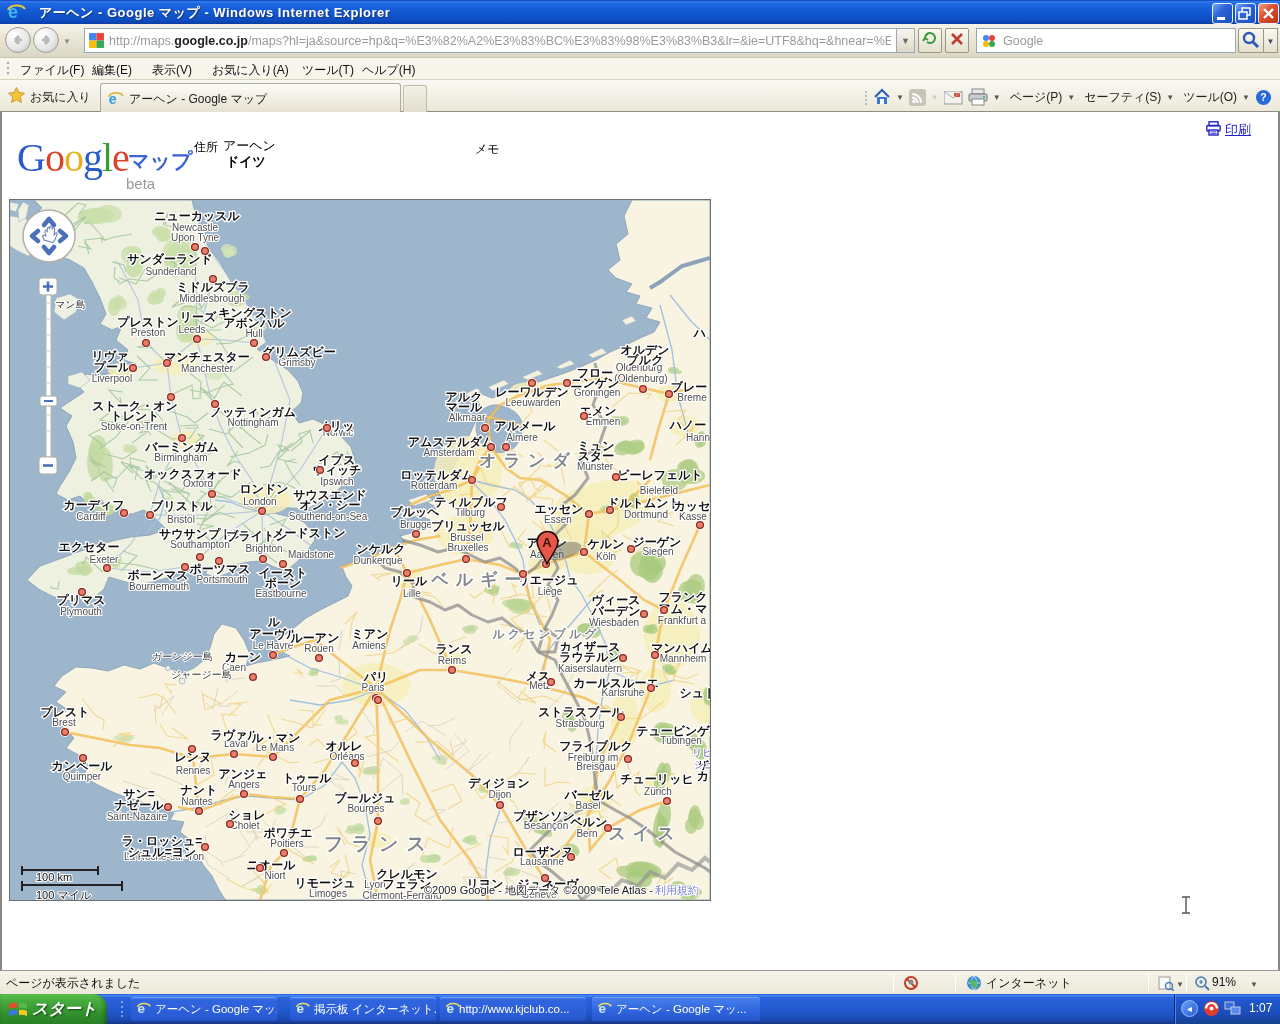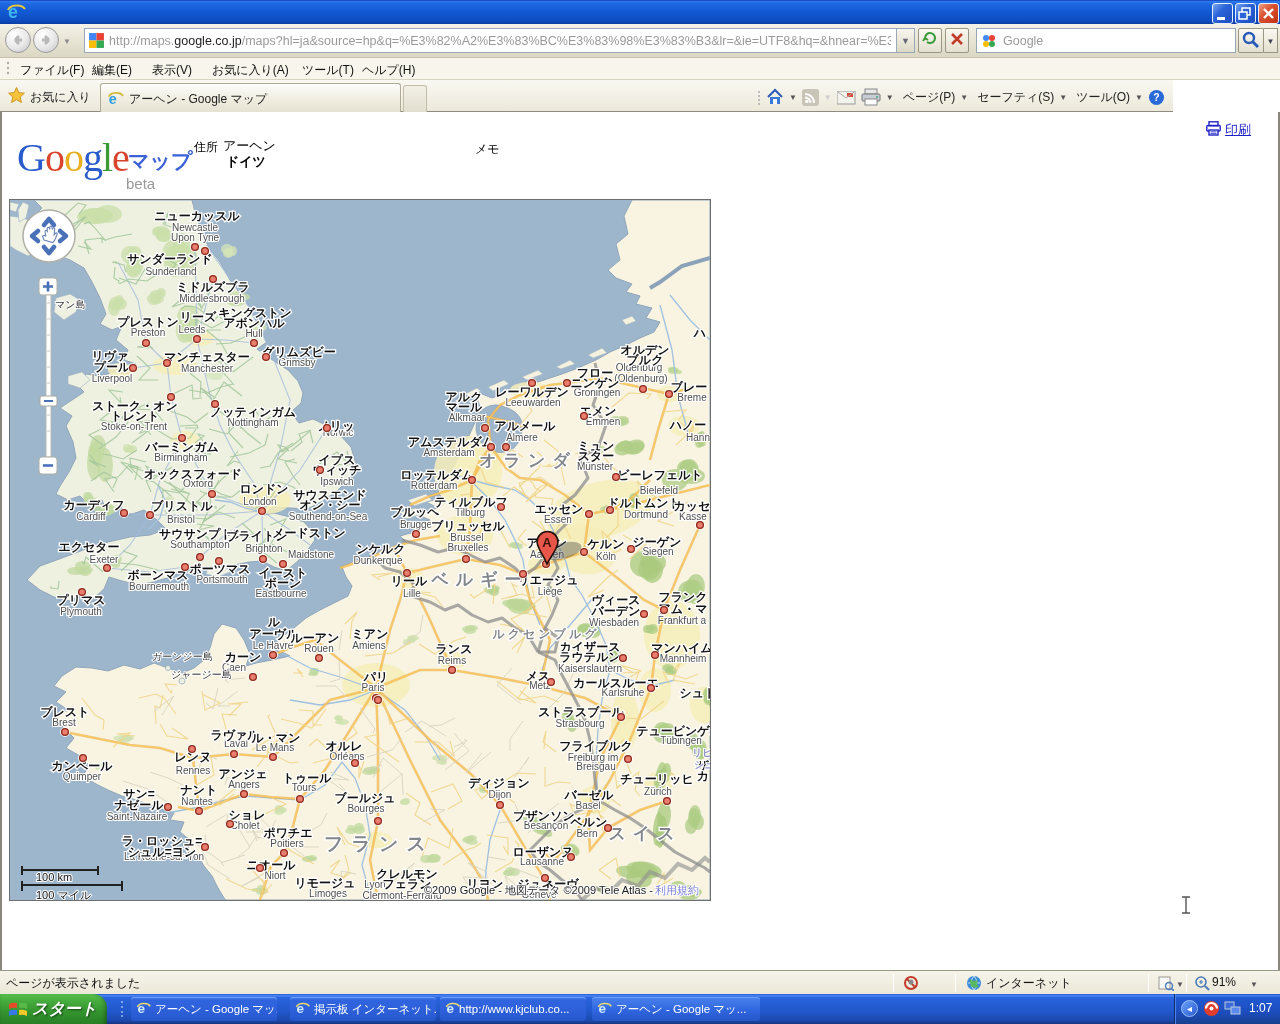--- a/index.html
+++ b/index.html
@@ -9,33 +9,33 @@
 .tbtn{position:absolute;top:3px;width:21px;height:21px;border:1px solid #e8f0fc;border-radius:3px;color:#fff;}
 #bmin{left:1212px;background:linear-gradient(135deg,#79a7f2 0%,#2b63d8 40%,#1c4ec0 100%)}
 #bmax{left:1235px;background:linear-gradient(135deg,#79a7f2 0%,#2b63d8 40%,#1c4ec0 100%)}
 #bcls{left:1258px;background:linear-gradient(135deg,#f0a080 0%,#da5434 40%,#c03010 100%)}
 
 #addr{left:0;top:24px;width:1280px;height:34px;background:linear-gradient(180deg,#f4f2e8 0%,#e8e5d4 50%,#dbd7c4 100%);border-bottom:1px solid #c6c2ae}
 .circ{position:absolute;top:3px;width:26px;height:26px;border-radius:50%;background:radial-gradient(circle at 35% 30%,#ffffff 0%,#e8e8e8 55%,#c0c0c0 100%);border:1px solid #9a9a9a}
 #urlbox{position:absolute;left:84px;top:4px;width:813px;height:25px;background:#fff;border:1px solid #98a8b8}
 #urlfav{position:absolute;left:3px;top:3px;width:17px;height:17px}
 #urltxt{position:absolute;left:24px;top:5px;font-size:12.5px;color:#9a9a9a;white-space:nowrap;overflow:hidden;width:782px}
-#urltxt b{color:#222;font-weight:normal}
+#urltxt b{color:#222;font-weight:bold}
 #urldrop{position:absolute;left:897px;top:4px;width:18px;height:25px;background:linear-gradient(180deg,#f8f6ee,#ddd9c8);border:1px solid #98a8b8;border-left:none;color:#667;font-size:9px;text-align:center;line-height:25px}
 .sqbtn{position:absolute;top:4px;width:24px;height:25px;background:linear-gradient(180deg,#faf8f0,#e4e0d0);border:1px solid #9a9684;border-radius:2px;text-align:center;line-height:24px}
 #searchbox{position:absolute;left:976px;top:4px;width:260px;height:25px;background:#fff;border:1px solid #98a8b8}
 #searchbox .g{position:absolute;left:4px;top:4px;width:16px;height:16px}
 #searchbox .ph{position:absolute;left:26px;top:5px;color:#9a9a9a;font-size:12.5px}
 #sbtn{position:absolute;left:1238px;top:4px;width:26px;height:25px;background:linear-gradient(180deg,#faf8f0,#e4e0d0);border:1px solid #9a9684;border-radius:2px 0 0 2px}
 #sdrop{position:absolute;left:1264px;top:4px;width:14px;height:25px;background:linear-gradient(180deg,#faf8f0,#e4e0d0);border:1px solid #9a9684;border-left:none;font-size:8px;color:#445;text-align:center;line-height:25px}
 
 #menu{left:0;top:58px;width:1280px;height:22px;background:#f7f5ec;border-bottom:1px solid #d8d4c2;font-size:12px;color:#111}
 #menu span{position:absolute;top:4px}
 
-#fav{left:0;top:80px;width:1173px;height:32px;background:linear-gradient(180deg,#f9f8f2 0%,#ece9da 100%);border-bottom:1px solid #8e8c80}
+#fav{left:0;top:80px;width:1280px;height:32px;background:linear-gradient(180deg,#f9f8f2 0%,#ece9da 100%);border-bottom:1px solid #8e8c80}
 #favbtn{position:absolute;left:4px;top:5px;width:92px;height:23px;font-size:12px;color:#222}
 #tab{position:absolute;left:100px;top:3px;width:301px;height:29px;background:linear-gradient(180deg,#fdfdfa 0%,#f2f0e4 45%,#e6e2d2 100%);border:1px solid #b0ab97;border-bottom:none;border-radius:3px 3px 0 0;font-size:12px;color:#222}
 #tabstub{position:absolute;left:403px;top:5px;width:24px;height:27px;background:linear-gradient(180deg,#f2f0e6,#e2dfcf);border:1px solid #c2bda9;border-bottom:none;border-radius:3px 3px 0 0}
 #favright{position:absolute;right:8px;top:6px;height:22px;display:flex;align-items:center;gap:5px;font-size:12px;color:#222;white-space:nowrap}
 #favright .dar{font-size:8px;color:#555}
 #favright .mi{margin-left:4px}
 
 #page{left:0;top:112px;width:1280px;height:858px;background:#fff;border-left:2px solid #8a887e;border-right:2px solid #8a887e}
 #map{position:absolute;left:7px;top:87px;width:702px;height:702px;border:1px solid #6f6f6f}
 #glogo{position:absolute;left:15px;top:22px;font-family:"Liberation Serif",serif;font-size:40px;letter-spacing:-1px}
@@ -57,20 +57,21 @@
 #start{position:absolute;left:0;top:0;width:107px;height:42px;border-radius:0 14px 14px 0;background:linear-gradient(180deg,#59c04e 0%,#48ae3f 15%,#33922e 45%,#277d24 75%,#195c19 100%);box-shadow:inset -2px -2px 4px rgba(0,0,0,.3);color:#fff;font-weight:bold;font-style:italic;font-size:16px;text-shadow:1px 1px 2px #123f10}
 .tkb{position:absolute;top:3px;height:24px;border-radius:3px;background:linear-gradient(180deg,#4a84ee 0%,#3165e0 12%,#2a5cd4 80%,#2453c6 100%);box-shadow:inset 0 1px 0 #6f9cf4;color:#fff;font-size:11.5px;line-height:24px;white-space:nowrap;overflow:hidden}
 #tray{position:absolute;left:1174px;top:0;width:106px;height:30px;background:linear-gradient(180deg,#1e50c8 0%,#4384f2 6%,#2159d2 12%,#1d4dbd 60%,#17418f 100%);border-left:1px solid #0c2a6e;box-shadow:inset 1px 0 0 #4d82e8;color:#fff;font-size:12px}
 </style></head><body>
 
 <div class="abs" id="title">
   <svg class="abs" style="left:6px;top:2px" width="20" height="20" viewBox="0 0 20 20">
       <text x="2" y="16" style="font:bold 18px 'Liberation Sans';fill:#3fb6f0">e</text>
       <path d="M2,8 A 9,6 0 0 1 19,7" fill="none" stroke="#e8c83a" stroke-width="2"></path>
     </svg>
+  <div class="txt">アーヘン - Google マップ - Windows Internet Explorer</div>
   <div class="tbtn" id="bmin"><svg width="19" height="19">
         <rect x="4" y="13" width="8" height="3" fill="#fff"></rect>
       </svg></div>
   <div class="tbtn" id="bmax"><svg width="19" height="19">
         <rect x="6" y="4" width="8" height="7" fill="none" stroke="#fff" stroke-width="1.5"></rect>
         <rect x="3" y="8" width="8" height="7" fill="#2b63d8" stroke="#fff" stroke-width="1.5"></rect>
       </svg></div>
   <div class="tbtn" id="bcls"><svg width="19" height="19">
         <path d="M5,5 L14,14 M14,5 L5,14" stroke="#fff" stroke-width="2.4"></path>
       </svg></div>

